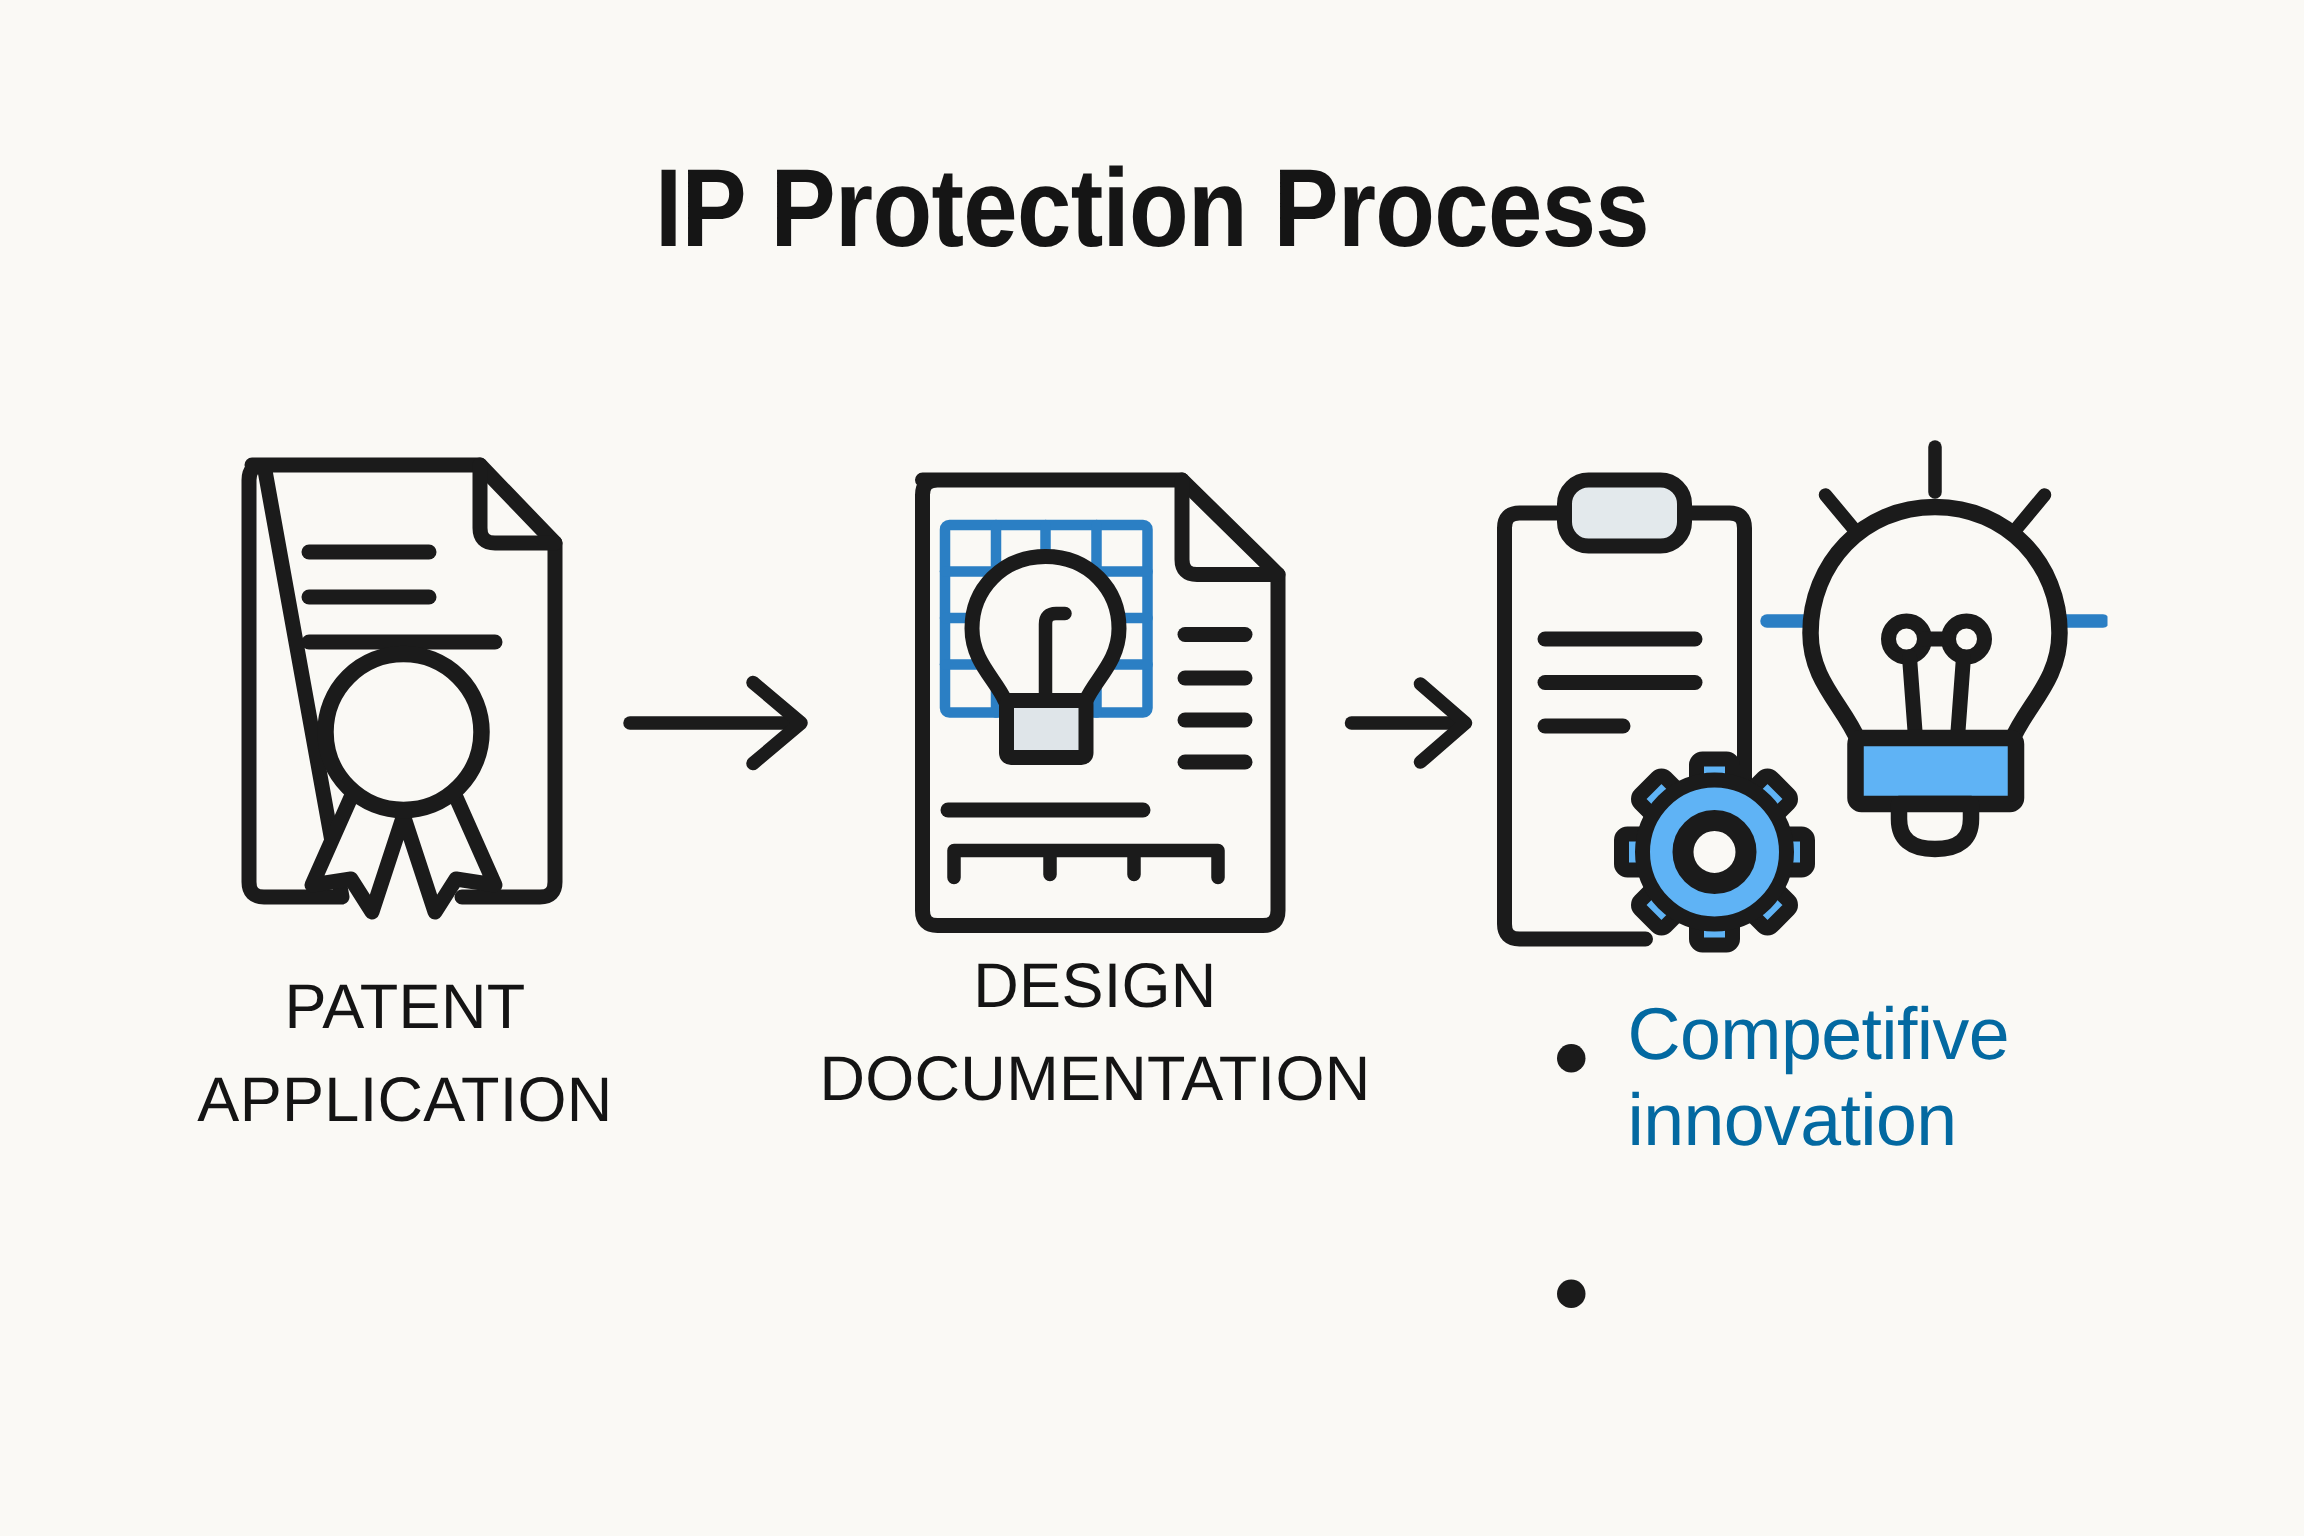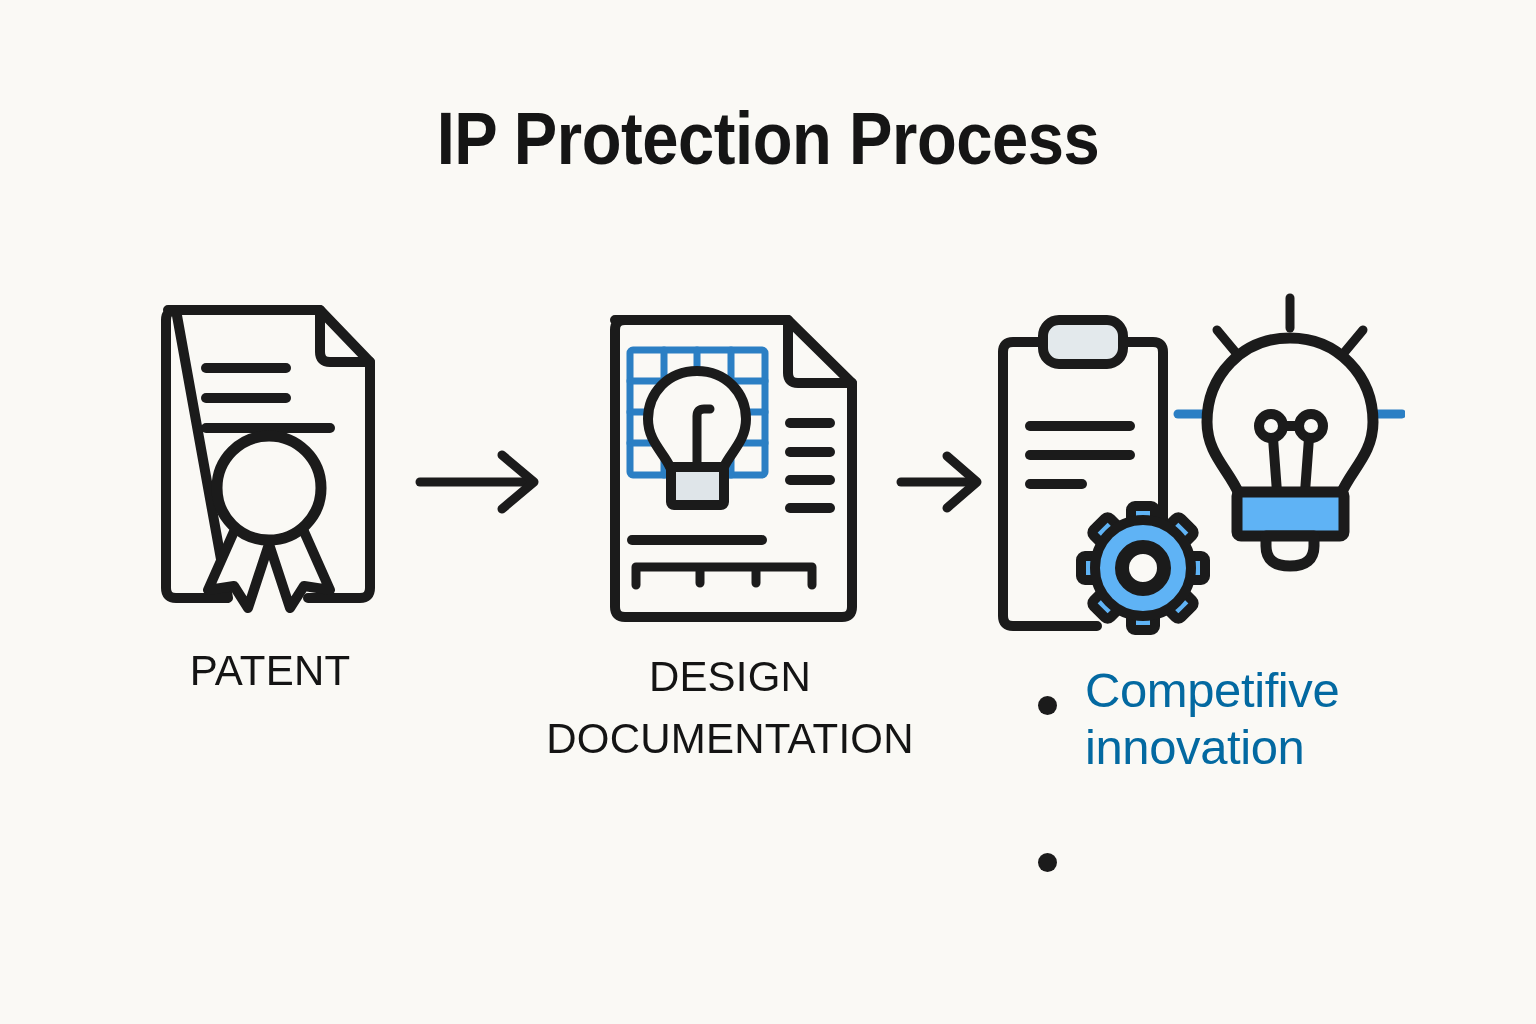--- a/index.html
+++ b/index.html
@@ -108,20 +108,21 @@
       </g>
 
       <g fill="#faf9f5" stroke="#1b1b1b" stroke-width="10" stroke-linecap="round" stroke-linejoin="round">
         <path d="M102 228 L70 300 L96 296 L110 318 L131 254 L152 318 L166 296 L192 300 L160 228 Z"></path>
       </g>
       <circle cx="131" cy="198" r="52" fill="#faf9f5" stroke="#1b1b1b" stroke-width="11"></circle>
     </svg>
 
     <div class="step-label" style="left:-10px; top:350px; width:320px;">
       <div>PATENT</div>
+      <div>APPLICATION</div>
     </div>
   </div>
 
   <svg class="arrow" width="140" height="70" viewBox="0 0 140 70" style="left:410px; top:447px;">
     <g fill="none" stroke="#1b1b1b" stroke-width="9" stroke-linecap="round" stroke-linejoin="round">
       <line x1="10" y1="35" x2="118" y2="35"></line>
       <polyline points="92,8 124,35 92,62"></polyline>
     </g>
   </svg>
 
@@ -156,21 +157,21 @@
         <line x1="200" y1="213" x2="240" y2="213"></line>
 
         <line x1="42" y1="245" x2="172" y2="245"></line>
       </g>
 
       <g fill="none" stroke="#1b1b1b" stroke-width="9" stroke-linecap="round" stroke-linejoin="round">
         <path d="M46 272 L46 290 M46 272 L222 272 M222 272 L222 290 M110 272 L110 288 M166 272 L166 288"></path>
       </g>
     </svg>
 
-    <div class="step-label" style="left:-90px; top:356px; width:480px;">
+    <div class="step-label" style="left:-90px; top:336px; width:480px;">
       <div>DESIGN</div>
       <div>DOCUMENTATION</div>
     </div>
   </div>
 
   <svg class="arrow" width="105" height="70" viewBox="0 0 105 70" style="left:893px; top:447px;">
     <g fill="none" stroke="#1b1b1b" stroke-width="9" stroke-linecap="round" stroke-linejoin="round">
       <line x1="8" y1="35" x2="78" y2="35"></line>
       <polyline points="54,9 84,35 54,61"></polyline>
     </g>

